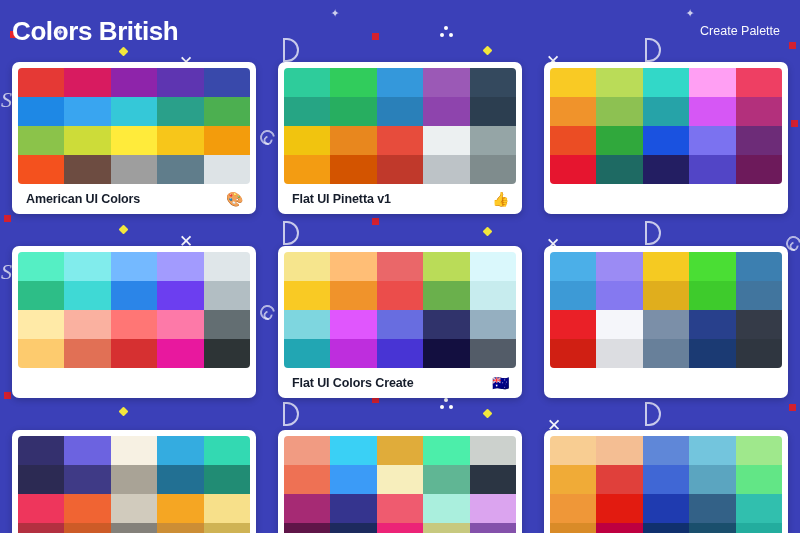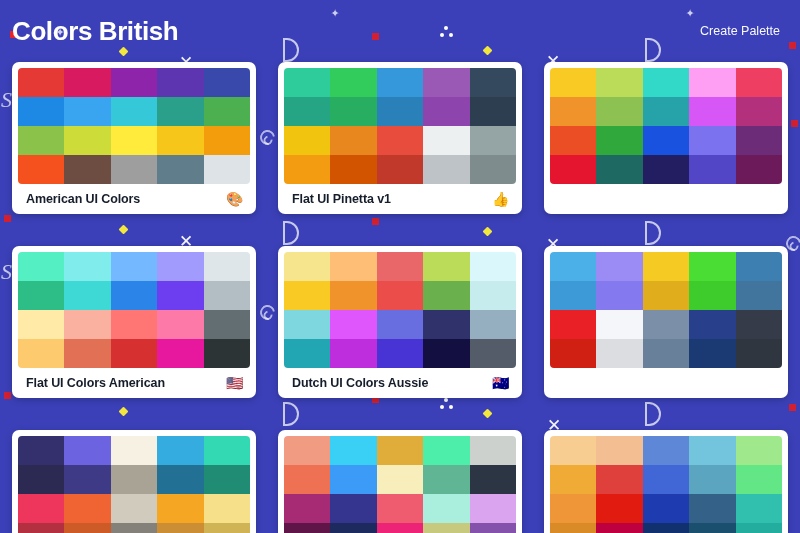--- a/index.html
+++ b/index.html
@@ -302,24 +302,20 @@
           <div class="sw" title="#fab1a0" style="background: rgb(250, 177, 160);"></div>
           <div class="sw" title="#ff7675" style="background: rgb(255, 118, 117);"></div>
           <div class="sw" title="#fd79a8" style="background: rgb(253, 121, 168);"></div>
           <div class="sw" title="#636e72" style="background: rgb(99, 110, 114);"></div>
           <div class="sw" title="#fdcb6e" style="background: rgb(253, 203, 110);"></div>
           <div class="sw" title="#e17055" style="background: rgb(225, 112, 85);"></div>
           <div class="sw" title="#d63031" style="background: rgb(214, 48, 49);"></div>
           <div class="sw" title="#e8189e" style="background: rgb(232, 24, 158);"></div>
           <div class="sw" title="#2d3436" style="background: rgb(45, 52, 54);"></div>
         </div>
-        <div class="card-foot">
-          <div class="card-title">Flat UI Colors American</div>
-          <div class="card-emoji">🇺🇸</div>
-        </div>
       </div>
       <div class="card">
         <div class="swatches">
           <div class="sw" title="#f6e58d" style="background: rgb(246, 229, 141);"></div>
           <div class="sw" title="#ffbe76" style="background: rgb(255, 190, 118);"></div>
           <div class="sw" title="#ea6769" style="background: rgb(234, 103, 105);"></div>
           <div class="sw" title="#badc58" style="background: rgb(186, 220, 88);"></div>
           <div class="sw" title="#daf8fc" style="background: rgb(218, 248, 252);"></div>
           <div class="sw" title="#f9ca24" style="background: rgb(249, 202, 36);"></div>
           <div class="sw" title="#f0932b" style="background: rgb(240, 147, 43);"></div>
@@ -331,21 +327,21 @@
           <div class="sw" title="#686de0" style="background: rgb(104, 109, 224);"></div>
           <div class="sw" title="#30336b" style="background: rgb(48, 51, 107);"></div>
           <div class="sw" title="#95afc0" style="background: rgb(149, 175, 192);"></div>
           <div class="sw" title="#22a6b3" style="background: rgb(34, 166, 179);"></div>
           <div class="sw" title="#be2edd" style="background: rgb(190, 46, 221);"></div>
           <div class="sw" title="#4834d4" style="background: rgb(72, 52, 212);"></div>
           <div class="sw" title="#130f40" style="background: rgb(19, 15, 64);"></div>
           <div class="sw" title="#535c68" style="background: rgb(83, 92, 104);"></div>
         </div>
         <div class="card-foot">
-          <div class="card-title">Dutch UI Colors Aussie</div>
+          <div class="card-title">Flat UI Colors Create</div>
           <div class="card-emoji">🇦🇺</div>
         </div>
       </div>
       <div class="card">
         <div class="swatches">
           <div class="sw" title="#4bafe8" style="background: rgb(75, 175, 232);"></div>
           <div class="sw" title="#9b8bf4" style="background: rgb(155, 139, 244);"></div>
           <div class="sw" title="#f5ca22" style="background: rgb(245, 202, 34);"></div>
           <div class="sw" title="#4ade34" style="background: rgb(74, 222, 52);"></div>
           <div class="sw" title="#3c7fb0" style="background: rgb(60, 127, 176);"></div>

